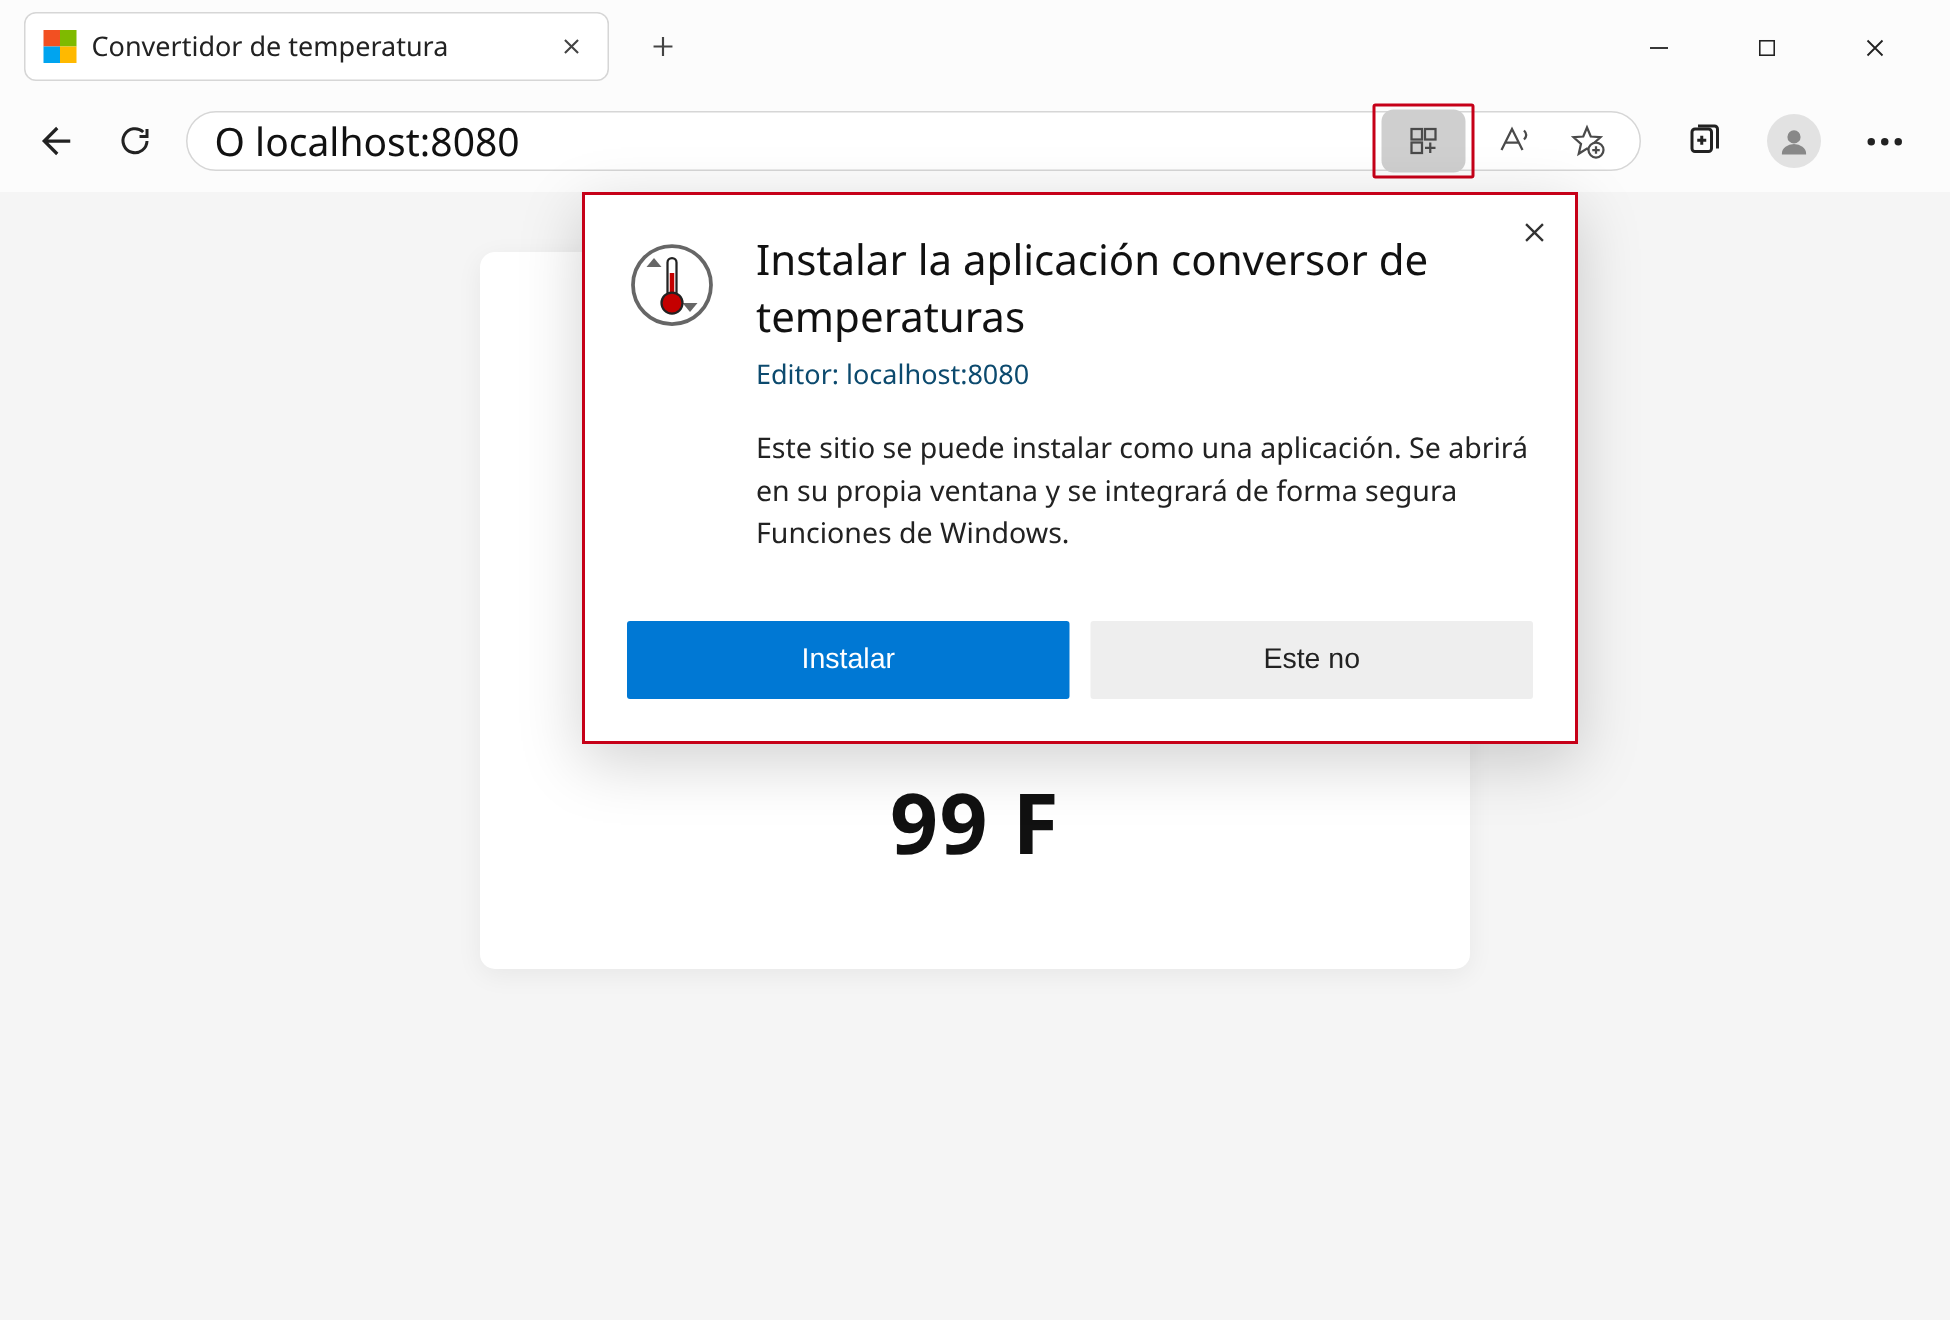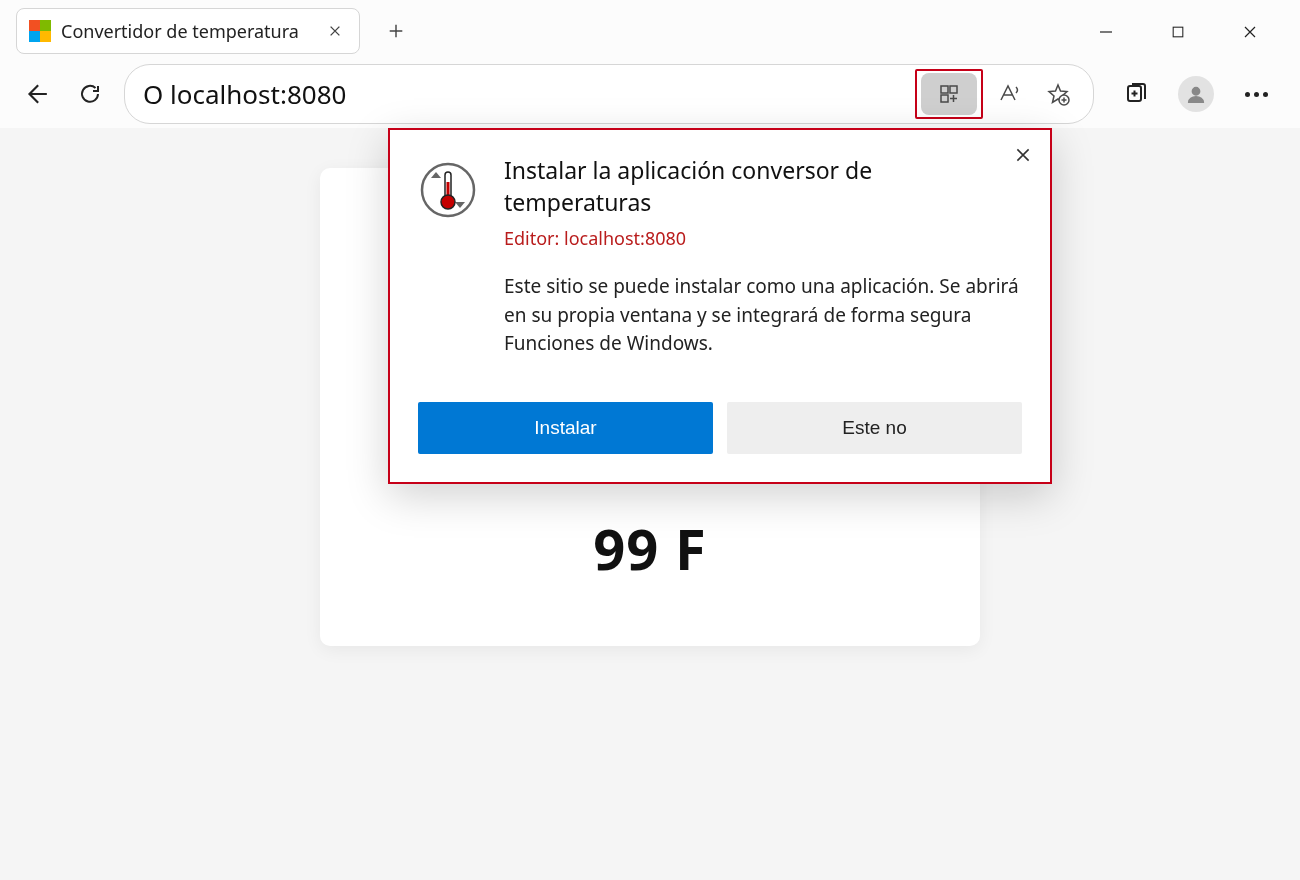--- a/index.html
+++ b/index.html
@@ -1,36 +1,36 @@
 <!DOCTYPE html>
 <html><head>
   <meta charset="utf-8">
   <style>
     * { box-sizing: border-box; margin: 0; padding: 0; }
     html, body { width: 1300px; height: 880px; font-family: "Segoe UI", system-ui, sans-serif; background: #fff; overflow: hidden; }
 
     
     .window-chrome { height: 60px; display: flex; align-items: flex-start; background: #fcfcfc; padding: 8px 8px 0 16px; }
     .tabstrip { display: flex; align-items: center; gap: 10px; flex: 0 0 auto; }
-    .tab { display: flex; align-items: center; gap: 10px; padding: 10px 12px; background: #fff; border: 1px solid #d6d6d6; border-radius: 8px; width: 344px; font-size: 18px; color: #222; }
+    .tab { display: flex; align-items: center; gap: 10px; padding: 10px 12px; background: #fff; border: 1px solid #d6d6d6; border-radius: 8px; width: 390px; font-size: 18px; color: #222; }
     .favicon { width: 22px; height: 22px; display: flex; flex-wrap: wrap; }
     .favicon span { width: 50%; height: 50%; }
     .fq1 { background: #f25022; } .fq2 { background: #7fba00; } .fq3 { background: #00a4ef; } .fq4 { background: #ffb900; }
     .tab-title { flex: 1; white-space: nowrap; overflow: hidden; text-overflow: ellipsis; }
     .tab-close { width: 24px; height: 24px; display: flex; align-items: center; justify-content: center; font-size: 18px; color: #555; border-radius: 4px; cursor: pointer; }
     .newtab { width: 40px; height: 40px; display: flex; align-items: center; justify-content: center; font-size: 24px; color: #555; border-radius: 6px; cursor: pointer; margin-left: 6px; }
     .win-controls { margin-left: auto; display: flex; gap: 36px; padding-right: 24px; padding-top: 10px; }
     .win-btn { width: 36px; height: 28px; display: flex; align-items: center; justify-content: center; cursor: pointer; }
     .win-btn svg { stroke: #222; stroke-width: 1.2; fill: none; }
 
     
     .toolbar { height: 68px; display: flex; align-items: center; gap: 14px; padding: 0 24px 0 16px; background: #fcfcfc; }
     .nav-btn { width: 40px; height: 40px; display: flex; align-items: center; justify-content: center; border-radius: 6px; cursor: pointer; }
     .nav-btn svg { stroke: #222; stroke-width: 2; fill: none; }
-    .urlbar { flex: 1; display: flex; align-items: center; gap: 14px; background: #fff; border: 1px solid #d6d6d6; border-radius: 26px; height: 60px; padding: 0 6px 0 18px; font-size: 26px; color: #111; }
+    .urlbar { flex: 1; display: flex; align-items: center; gap: 14px; background: #fff; border: 1px solid #d6d6d6; border-radius: 26px; height: 40px; padding: 0 6px 0 18px; font-size: 26px; color: #111; }
     .url-text { flex: 1; }
     .url-actions { display: flex; align-items: center; gap: 0; padding-right: 4px; }
     .pill-btn { width: 50px; height: 40px; display: flex; align-items: center; justify-content: center; border-radius: 8px; cursor: pointer; }
     .pill-btn svg { stroke: #4a4a4a; stroke-width: 1.5; fill: none; }
     .install-pill { background: #cfcfcf; width: 56px; height: 42px; border-radius: 8px; }
     .install-highlight-box { border: 2px solid #c60018; padding: 2px 4px; border-radius: 2px; display: flex; }
     .toolbar-icons { display: flex; align-items: center; gap: 22px; padding-left: 8px; }
     .profile { width: 36px; height: 36px; border-radius: 50%; background: #e2e2e2; display: flex; align-items: center; justify-content: center; }
     .menu-dots { display: flex; gap: 4px; }
     .menu-dots span { width: 5px; height: 5px; background: #222; border-radius: 50%; }
@@ -43,22 +43,22 @@
     .card-select { display: inline-flex; align-items: center; justify-content: space-between; width: 320px; height: 44px; border: 1px solid #222; border-radius: 4px; padding: 0 10px 0 0; font-size: 24px; margin-bottom: 40px; }
     .card-select .sel-text { flex: 1; text-align: center; }
     .card-select .chev { font-size: 16px; }
     .card-result { font-size: 56px; font-weight: 700; color: #111; letter-spacing: 1px; }
 
     
     .dialog { position: absolute; top: 0px; left: 388px; width: 664px; background: #fff; border: 2px solid #c60018; box-shadow: 0 12px 40px rgba(0,0,0,0.18); z-index: 10; padding: 24px 28px 28px 28px; }
     .dialog-close { position: absolute; top: 10px; right: 12px; width: 30px; height: 30px; display: flex; align-items: center; justify-content: center; cursor: pointer; font-size: 22px; color: #333; }
     .dialog-body { display: flex; gap: 26px; }
     .app-icon { width: 60px; height: 60px; flex-shrink: 0; margin-top: 6px; }
-    .dialog-text h3 { font-size: 23px; font-weight: 400; color: #111; margin-bottom: 8px; }
-    .dialog-text .publisher { font-size: 18px; color: #b91c1c; margin-bottom: 22px; }
+    .dialog-text h3 { font-size: 28px; font-weight: 400; color: #111; margin-bottom: 8px; }
+    .dialog-text .publisher { font-size: 18px; color: #0c4a6e; margin-bottom: 22px; }
     .dialog-text .desc { font-size: 19px; color: #222; line-height: 1.5; }
     .dialog-buttons { display: flex; gap: 14px; margin-top: 44px; }
     .dlg-btn { flex: 1; height: 52px; border: none; font-size: 19px; cursor: pointer; display: flex; align-items: center; justify-content: center; border-radius: 2px; text-align: right; }
     .dlg-btn.primary { background: #0078d4; color: #fff; }
     .dlg-btn.secondary { background: #eee; color: #222; }
   </style>
 </head>
 <body>
 
 <div class="window-chrome">

